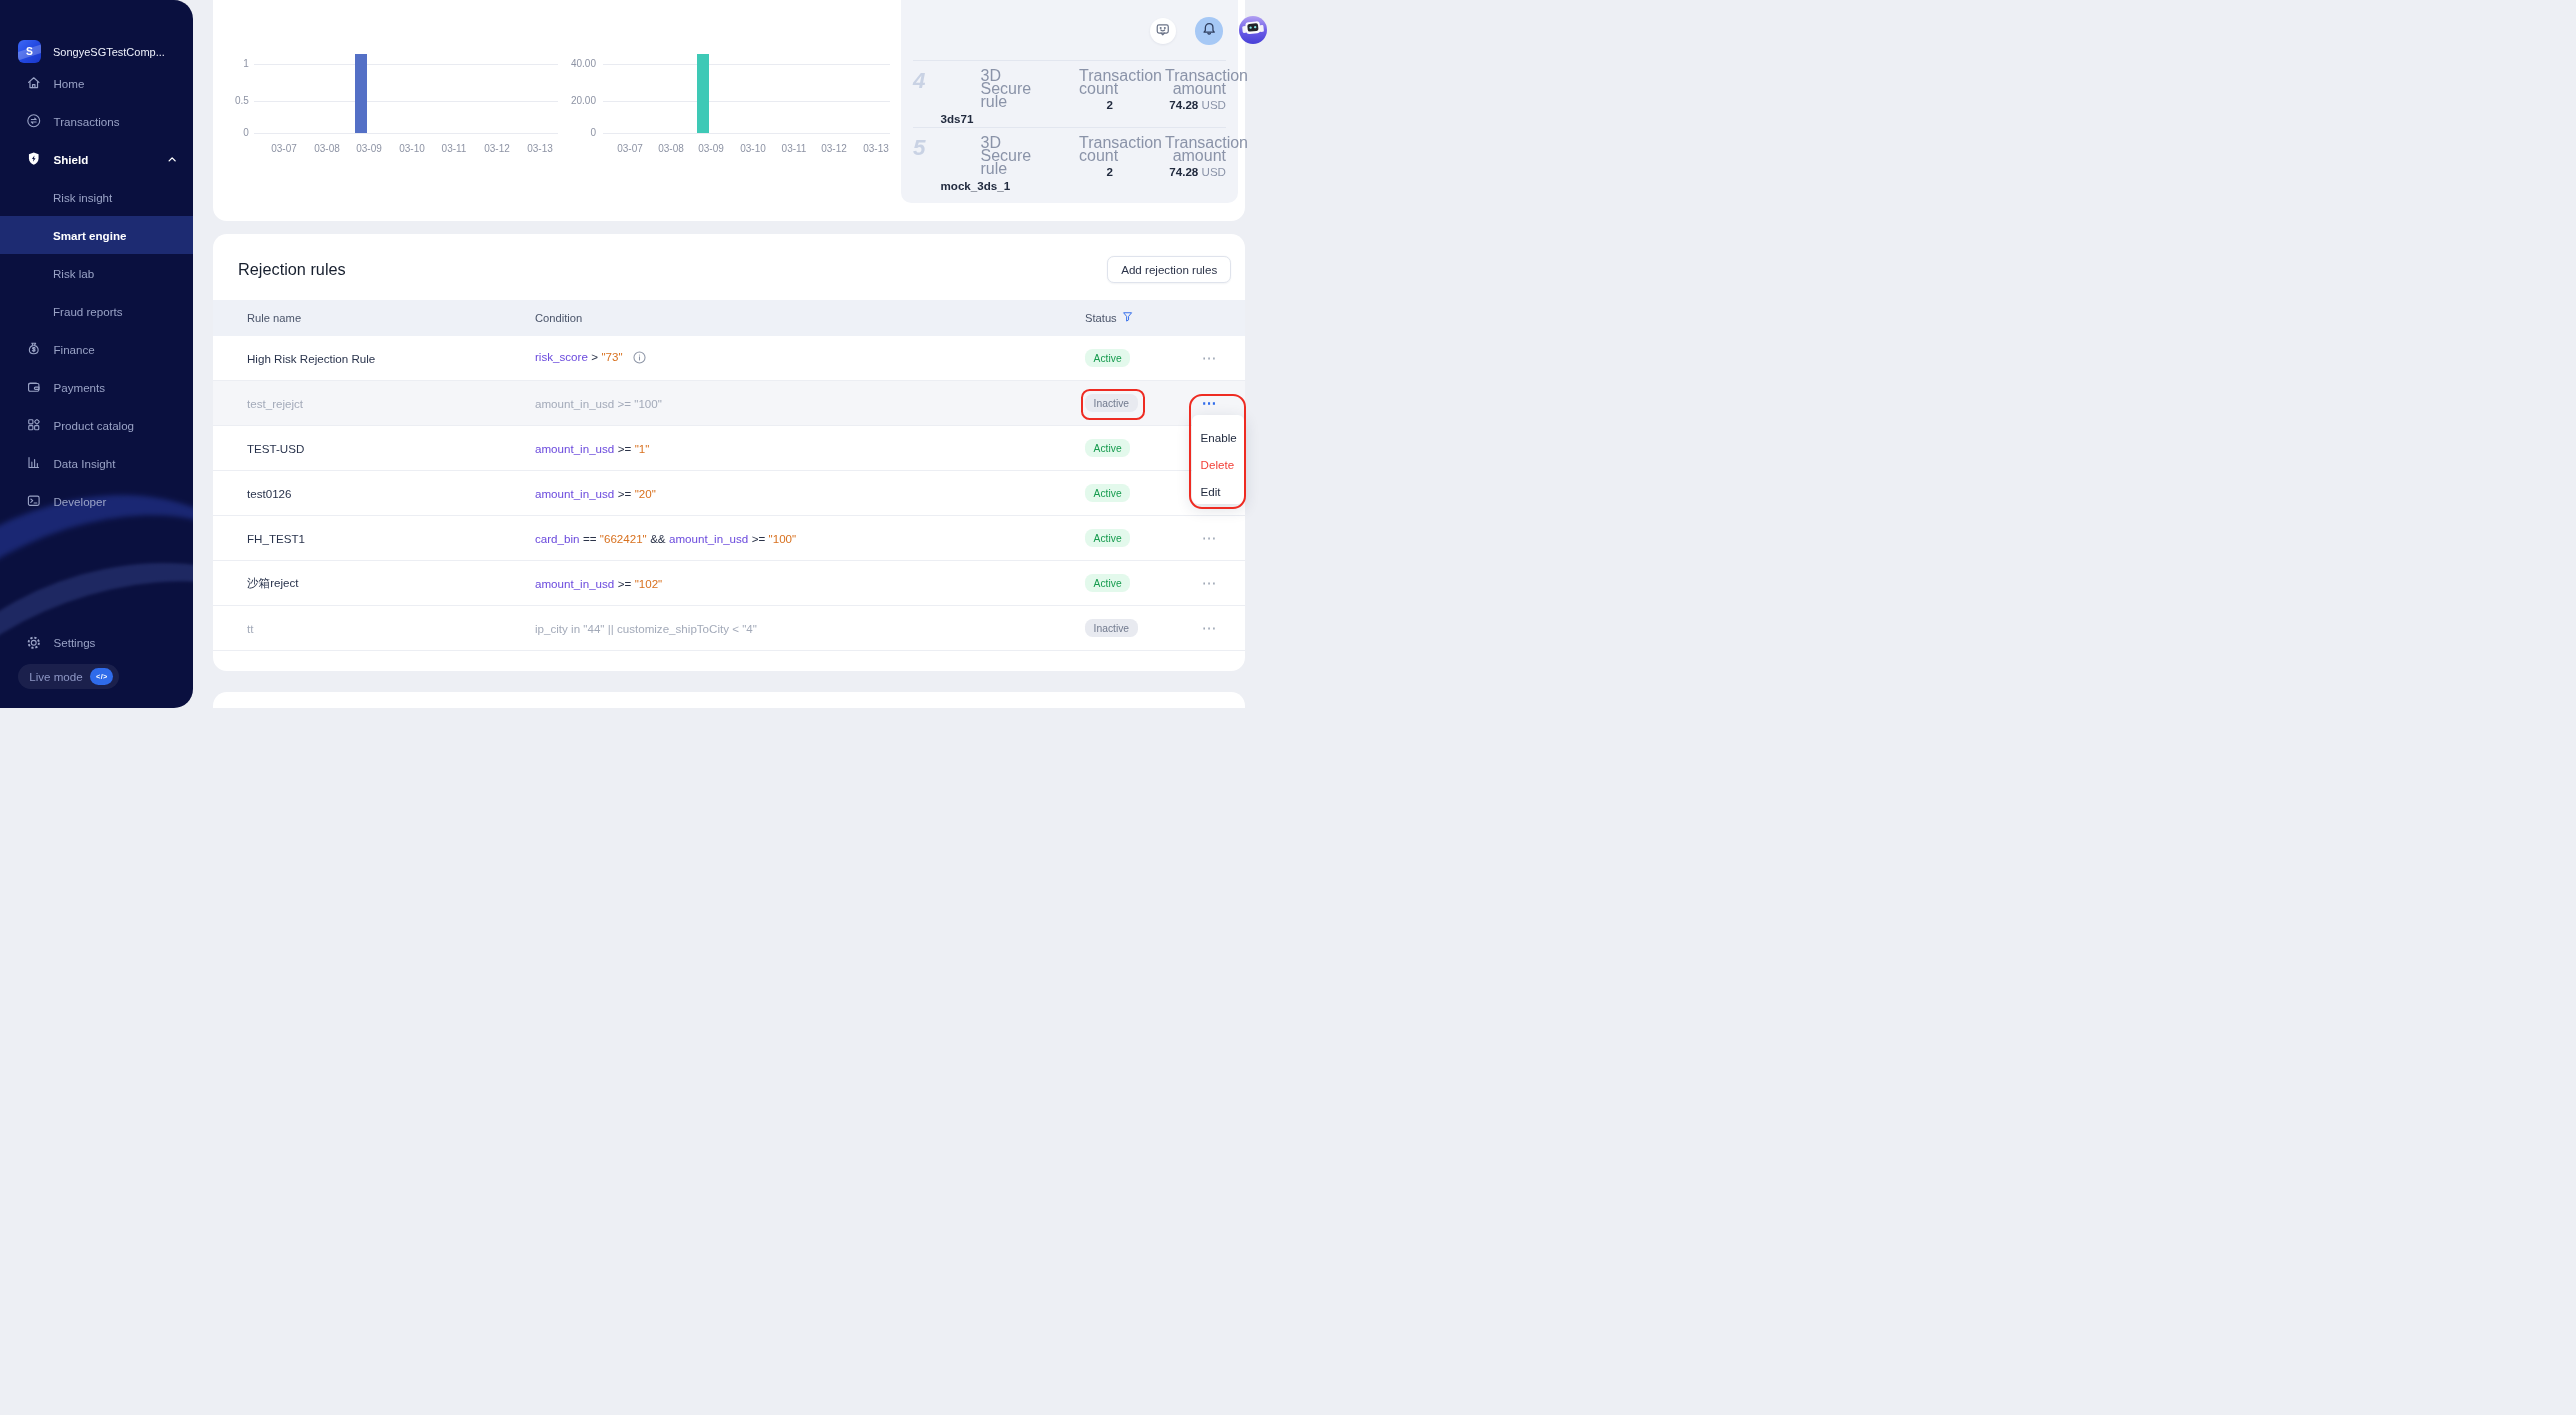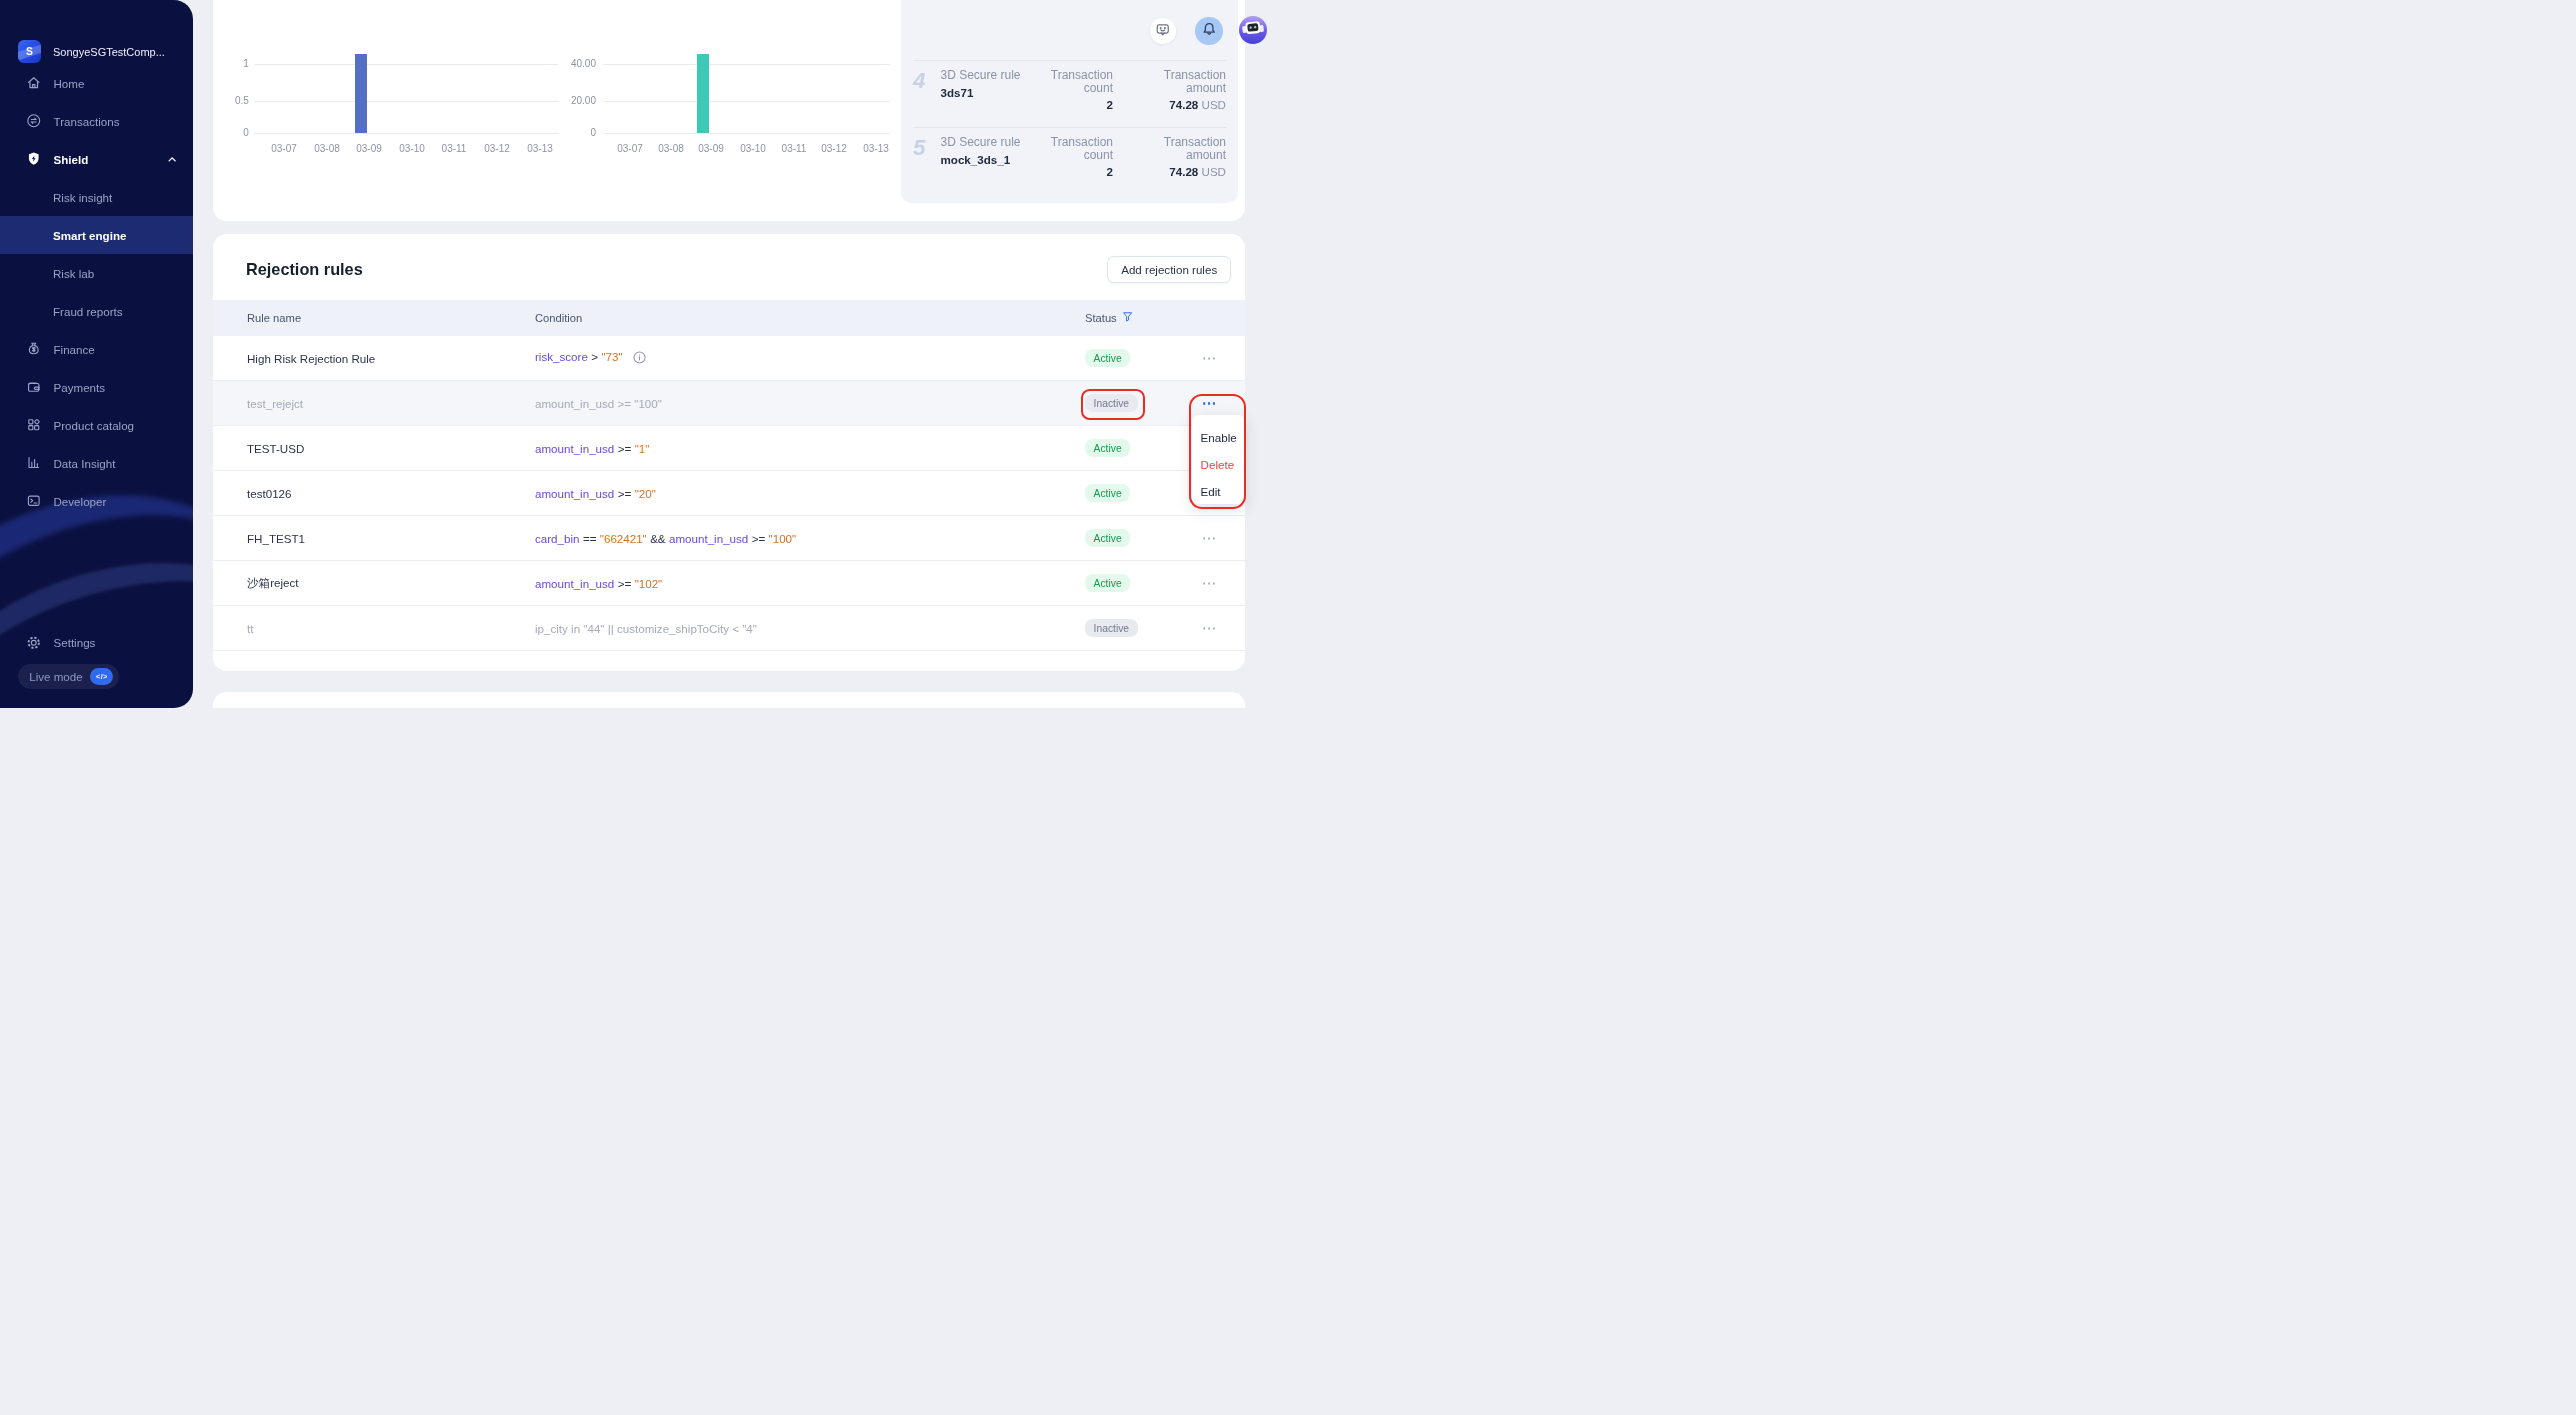--- a/index.html
+++ b/index.html
@@ -60,29 +60,29 @@
   .bar1 { left:101px; background:#5470C6; }
   .bar2 { left:94px; background:#3EC9B6; }
 
   
   #rankpanel { position:absolute; left:688px; top:5.2px; width:337px; height:215px;
     background:#f1f3f8; border-radius:10.3px; }
   .rank-item { position:absolute; left:12px; right:12px; height:67px;
     border-top:0.9px solid #e2e6ef; display:flex; padding-top:7.7px; }
   .rank-num { width:27.5px; font-size:22.4px; font-style:italic; color:#c9d2e4; font-weight:bold; line-height:24px; }
   .rank-main { flex:1; }
-  .rk-label { font-size:12px; color:#8a93a8; line-height:13px; }
+  .rk-label { font-size:16px; color:#8a93a8; line-height:13px;margin-left:40px; }
   .rk-name { font-size:11.6px; color:#222b3f; font-weight:bold; margin-top:4px; }
   .rank-count { width:74px; text-align:right; }
   .rank-amt { width:101px; text-align:right; margin-left:12px; }
   .rk-val { font-size:11.6px; color:#222b3f; font-weight:bold; margin-top:3.4px; }
   .rk-cur { color:#8a93a8; font-weight:normal; }
 
   
-  #rej-title { position:absolute; left:33px; top:26px; font-size:16.3px; font-weight:bold; color:#171f2e; }
+  #rej-title { position:absolute; left:25px; top:26px; font-size:16.3px; font-weight:normal; color:#171f2e; }
   #add-btn { position:absolute; right:13.8px; top:22.4px; height:27px; padding:0 13px; background:#fff;
     border:0.9px solid #dfe3ec; border-radius:6.9px; font-size:11.6px; color:#2b3349;
     box-shadow:0 0.9px 1.7px rgba(40,50,90,.06); cursor:pointer; font-family:inherit; }
   .thead { position:absolute; left:0; top:66px; width:1032px; height:36px; background:#eef1f7;
     display:grid; grid-template-columns:322px 550px 90px 69px; align-items:center;
     font-size:11.2px; color:#4a5469; }
   .thead .c1 { padding-left:34px; }
   .th-status { display:flex; align-items:center; gap:5.2px; }
   .trows { position:absolute; left:0; top:102px; width:1032px; }
   .trow { height:45px; display:grid; grid-template-columns:322px 550px 90px 69px; align-items:center;

